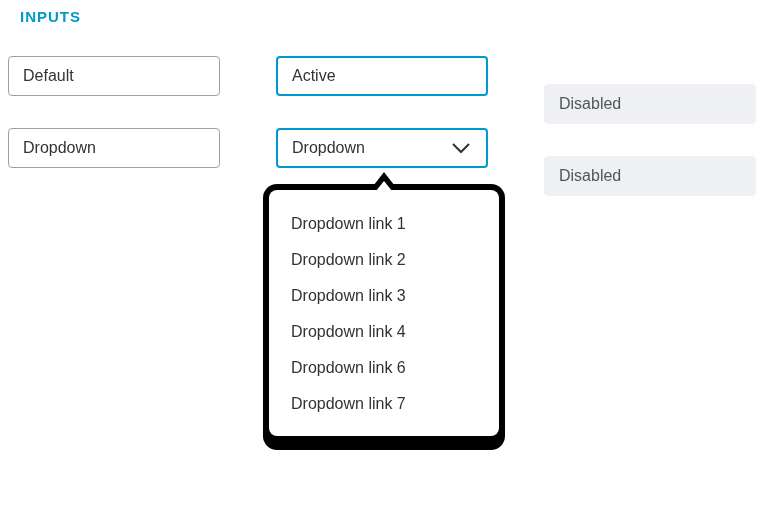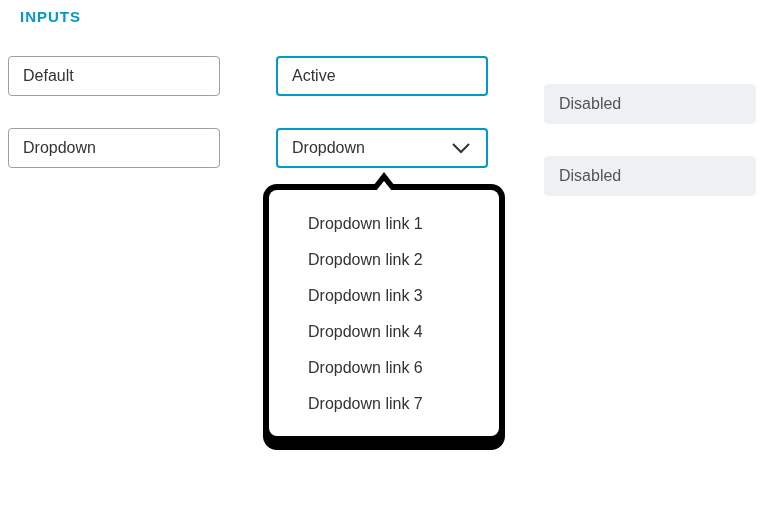--- a/index.html
+++ b/index.html
@@ -60,21 +60,21 @@
   }
   .chevron svg { display: block; }
   .popover {
     position: absolute;
     left: 269px;
     top: 190px;
     width: 230px;
     background: #fff;
     border-radius: 8px;
     box-shadow: 0 0 0 6px #000, 0 8px 0 6px #000;
-    padding: 16px 0 14px 17px;
+    padding: 16px 0 14px 0;
   }
   .popover-caret {
     position: absolute;
     top: -18px;
     left: 50%;
     transform: translateX(-50%);
     width: 0; height: 0;
     border-left: 14px solid transparent;
     border-right: 14px solid transparent;
     border-bottom: 18px solid #000;

